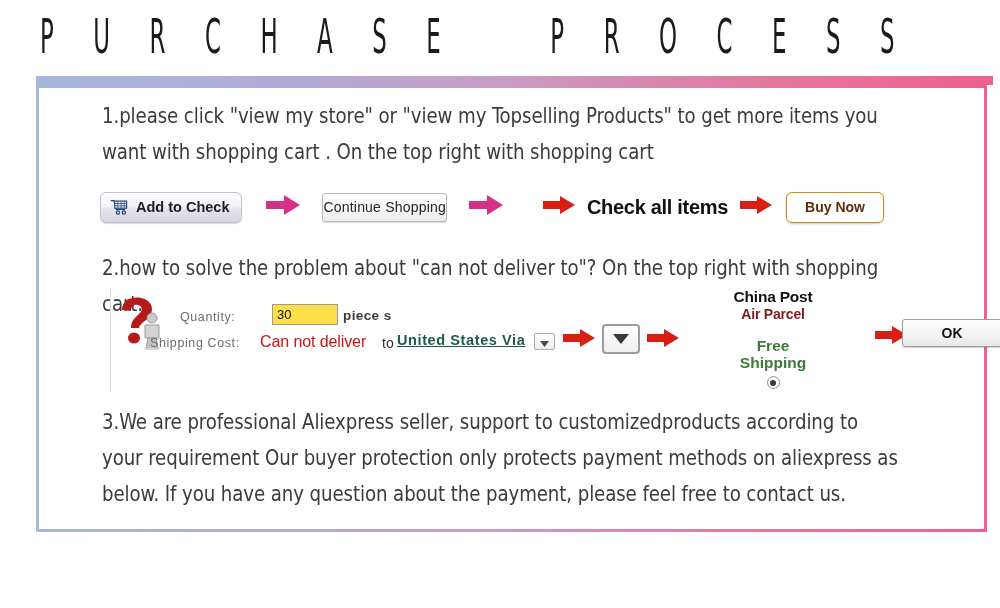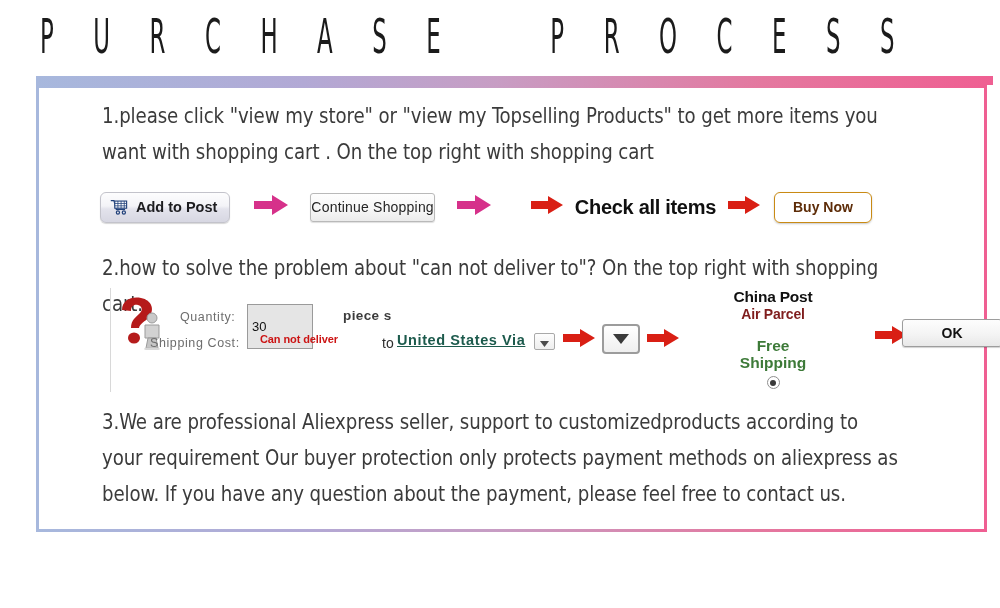--- a/index.html
+++ b/index.html
@@ -182,51 +182,51 @@
     font-size: 12.5px;
     color: #6d6d6d;
     letter-spacing: 0.6px;
     white-space: nowrap;
   }
   #lbl-qty  { left: 80px; top: 22px; }
   #lbl-ship { left: 50px; top: 48px; }
 
   .qty-input {
     position: absolute;
-    left: 147px;
+    left: 172px;
     top: 16px;
     width: 56px;
     height: 19px;
     border: 1px solid #9a9a9a;
-    background: #e5e5e5;
+    background: #fde047;
     font-family: "Liberation Sans", sans-serif;
     font-size: 13px;
     color: #111;
-    padding: 12px 4px;
+    padding: 0 4px;
     line-height: 19px;
     box-sizing: content-box;
   }
   .piece-lbl {
     position: absolute;
     left: 243px;
     top: 20px;
     font-family: "Liberation Sans", sans-serif;
     font-size: 13.5px;
     font-weight: bold;
     color: #3c3c3c;
     letter-spacing: 0.4px;
     white-space: nowrap;
   }
   .cannot-deliver {
     position: absolute;
     left: 160px;
     top: 45px;
     font-family: "Liberation Sans", sans-serif;
-    font-size: 11px;
-    font-weight: bold;
+    font-size: 16px;
+    font-weight: normal;
     color: #cc1414;
     white-space: nowrap;
     letter-spacing: -0.1px;
   }
   .to-word {
     position: absolute;
     left: 282px;
     top: 47px;
     font-family: "Liberation Sans", sans-serif;
     font-size: 14px;
@@ -356,21 +356,21 @@
   <div class="btn-addcart">
     <span class="cart-glyph">
       <svg viewBox="0 0 24 20" width="19" height="16">
         <path d="M1 2 h4 l3 11 h11" fill="none" stroke="#20407a" stroke-width="1.6"></path>
         <rect x="6" y="2.5" width="15" height="9" fill="#ffffff" stroke="#20407a" stroke-width="1.4"></rect>
         <path d="M6 5.5 h15 M6 8.5 h15 M10 2.5 v9 M14 2.5 v9 M18 2.5 v9" stroke="#20407a" stroke-width="1"></path>
         <circle cx="10" cy="17" r="2" fill="none" stroke="#20407a" stroke-width="1.5"></circle>
         <circle cx="17.5" cy="17" r="2" fill="none" stroke="#20407a" stroke-width="1.5"></circle>
       </svg>
     </span>
-    <span>Add to Post</span>
+    <span>Add to Check</span>
   </div>
 
   <span class="sp" style="width:24px"></span>
   <span class="arrow">
     <svg width="34" height="20" viewBox="0 0 34 20">
       <path d="M0 6 h18 V0 l16 10 -16 10 V14 H0 Z" fill="#d6318a"></path>
     </svg>
   </span>
   <span class="sp" style="width:22px"></span>
 

